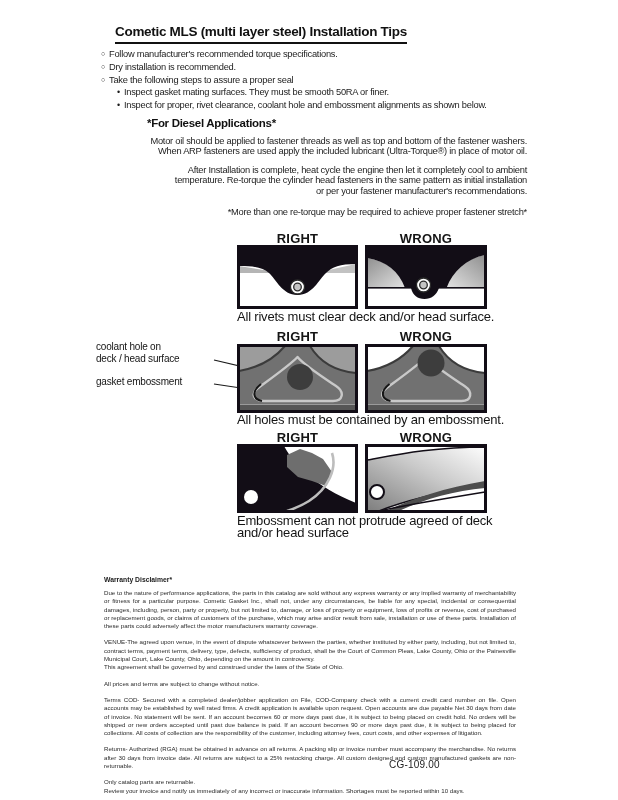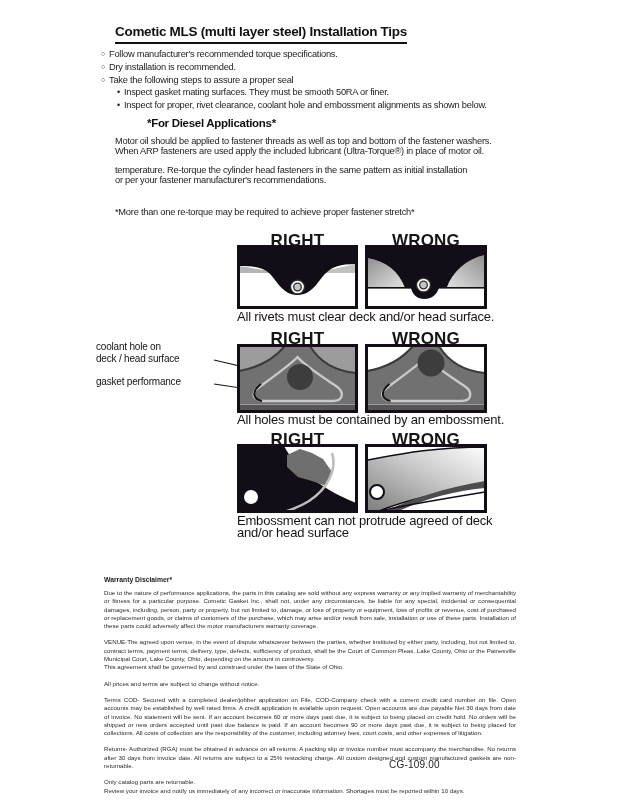--- a/index.html
+++ b/index.html
@@ -18,23 +18,23 @@
   .tip-row{height:13px;line-height:13px;white-space:nowrap;}
   .tip-row.lvl2{margin-left:16px;}
   .marker{display:inline-block;margin-right:4px;}
   .marker.circle{font-size:7px;vertical-align:1px;}
   .marker.dot{font-size:9px;vertical-align:0px;}
   .sec-heading{
     position:absolute;left:115px;font-size:11.5px;font-weight:bold;
     letter-spacing:-0.3px;color:#111;white-space:nowrap;margin-left:32px;
   }
   .para{position:absolute;left:115px;width:412px;}
-  .pline{font-size:9.3px;line-height:10.3px;letter-spacing:-0.25px;white-space:nowrap;}
+  .pline{font-size:9.3px;line-height:10.3px;letter-spacing:-0.25px;white-space:nowrap;text-align:right;}
   .flabel{
-    position:absolute;font-size:17px;font-weight:bold;text-align:center;
+    position:absolute;font-size:13px;font-weight:bold;text-align:center;
     color:#151515;letter-spacing:0.2px;white-space:nowrap;
   }
   .figbox{position:absolute;display:block;}
   .caption{
     position:absolute;font-size:13px;letter-spacing:-0.2px;color:#141414;
     line-height:11.5px;white-space:nowrap;
   }
   .sidelabel{
     position:absolute;font-size:10px;letter-spacing:-0.2px;color:#141414;
     line-height:11.5px;width:116px;left:96px;
@@ -76,20 +76,21 @@
   </div>
 
   <div class="sec-heading" style="top:117px">*For Diesel Applications*</div>
 
   <div class="para" style="top:136px">
     <div class="pline">Motor oil should be applied to fastener threads as well as top and bottom of the fastener washers.</div>
     <div class="pline">When ARP fasteners are used apply the included lubricant (Ultra-Torque®) in place of motor oil.</div>
   </div>
 
   <div class="para" style="top:165px">
+    <div class="pline">After Installation is complete, heat cycle the engine then let it completely cool to ambient</div>
     <div class="pline">temperature. Re-torque the cylinder head fasteners in the same pattern as initial installation</div>
     <div class="pline">or per your fastener manufacturer's recommendations.</div>
   </div>
 
   <div class="para" style="top:207px">
     <div class="pline">*More than one re-torque may be required to achieve proper fastener stretch*</div>
   </div>
 
   <div class="flabel" style="left:237px;top:231px;width:121px">RIGHT</div>
   <div class="flabel" style="left:365px;top:231px;width:122px">WRONG</div>
@@ -131,21 +132,21 @@
 
   <div class="caption" style="left:237px;top:311px">All rivets must clear deck and/or head surface.</div>
 
   <div class="flabel" style="left:237px;top:329px;width:121px">RIGHT</div>
   <div class="flabel" style="left:365px;top:329px;width:122px">WRONG</div>
 
   <div class="sidelabel" style="top:341px">
     <div>coolant hole on</div>
     <div>deck / head surface</div>
   </div>
-  <div class="sidelabel" style="top:376px">gasket performance</div>
+  <div class="sidelabel" style="top:376px">gasket embossment</div>
 
   <svg class="leader" style="left:212px;top:352px" width="80" height="44" viewBox="0 0 80 44">
     <line x1="2" y1="8" x2="74" y2="25" stroke="#1a1a1a" stroke-width="1.2"></line>
     <line x1="2" y1="32" x2="49" y2="39" stroke="#1a1a1a" stroke-width="1.2"></line>
   </svg>
 
   <svg class="figbox" style="left:237px;top:344px" width="121" height="69" viewBox="0 0 121 69">
     <rect x="0" y="0" width="121" height="69" fill="#717171"></rect>
     <rect x="2" y="60" width="117" height="1" fill="#9a9a9a"></rect>
     <rect x="2" y="61" width="117" height="6" fill="#565656"></rect>

